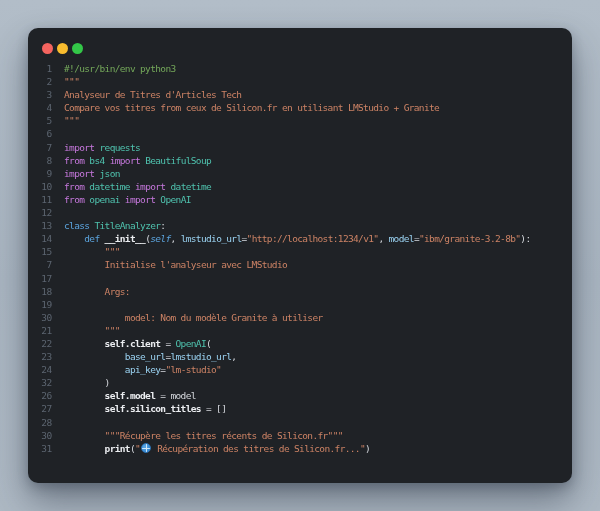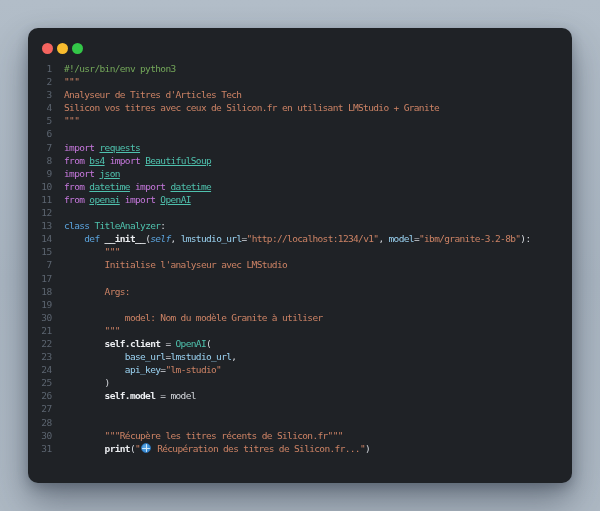--- a/index.html
+++ b/index.html
@@ -53,21 +53,21 @@
     letter-spacing: -0.3px;
     user-select: none;
   }
   .code { color: #d6d9de; }
   .tok-pln  { color: #d6d9de; }
   .tok-com  { color: #74a85a; }
   .tok-str  { color: #cd8365; }
   .tok-kw   { color: #c678dd; }
   .tok-kw2  { color: #5ba3dc; }
   .tok-cls  { color: #4fc2ae; }
-  .tok-mod  { color: #4fc2ae; text-decoration: underline; }
+  .tok-mod  { color: #4fc2ae; }
   .tok-fn   { color: #eceef1; font-weight: bold; }
   .tok-slf  { color: #5ba3dc; font-style: italic; }
   .tok-par  { color: #9bd3f2; }
   .tok-globe {
     display: inline-block;
     width: 10px; height: 10px;
     border-radius: 50%;
     vertical-align: -1.5px;
     margin: 0 1px;
     background:
@@ -83,41 +83,41 @@
 <div class="editor-window">
   <div class="titlebar">
     <span class="traffic-light tl-close"></span>
     <span class="traffic-light tl-minimize"></span>
     <span class="traffic-light tl-zoom"></span>
   </div>
   <div class="code-area" id="code-area">
       <div class="code-line"><span class="ln">1</span><span class="code"><span class="tok-com">#!/usr/bin/env python3</span></span></div>
       <div class="code-line"><span class="ln">2</span><span class="code"><span class="tok-str">"""</span></span></div>
       <div class="code-line"><span class="ln">3</span><span class="code"><span class="tok-str">Analyseur de Titres d'Articles Tech</span></span></div>
-      <div class="code-line"><span class="ln">4</span><span class="code"><span class="tok-str">Silicon vos titres avec ceux de Silicon.fr en utilisant LMStudio + Granite</span></span></div>
+      <div class="code-line"><span class="ln">4</span><span class="code"><span class="tok-str">Compare vos titres from ceux de Silicon.fr en utilisant LMStudio + Granite</span></span></div>
       <div class="code-line"><span class="ln">5</span><span class="code"><span class="tok-str">"""</span></span></div>
       <div class="code-line"><span class="ln">6</span><span class="code"></span></div>
       <div class="code-line"><span class="ln">7</span><span class="code"><span class="tok-kw">import</span><span class="tok-pln"> </span><span class="tok-mod">requests</span></span></div>
       <div class="code-line"><span class="ln">8</span><span class="code"><span class="tok-kw">from</span><span class="tok-pln"> </span><span class="tok-mod">bs4</span><span class="tok-pln"> </span><span class="tok-kw">import</span><span class="tok-pln"> </span><span class="tok-mod">BeautifulSoup</span></span></div>
       <div class="code-line"><span class="ln">9</span><span class="code"><span class="tok-kw">import</span><span class="tok-pln"> </span><span class="tok-mod">json</span></span></div>
       <div class="code-line"><span class="ln">10</span><span class="code"><span class="tok-kw">from</span><span class="tok-pln"> </span><span class="tok-mod">datetime</span><span class="tok-pln"> </span><span class="tok-kw">import</span><span class="tok-pln"> </span><span class="tok-mod">datetime</span></span></div>
       <div class="code-line"><span class="ln">11</span><span class="code"><span class="tok-kw">from</span><span class="tok-pln"> </span><span class="tok-mod">openai</span><span class="tok-pln"> </span><span class="tok-kw">import</span><span class="tok-pln"> </span><span class="tok-mod">OpenAI</span></span></div>
       <div class="code-line"><span class="ln">12</span><span class="code"></span></div>
       <div class="code-line"><span class="ln">13</span><span class="code"><span class="tok-kw2">class</span><span class="tok-pln"> </span><span class="tok-cls">TitleAnalyzer</span><span class="tok-pln">:</span></span></div>
       <div class="code-line"><span class="ln">14</span><span class="code"><span class="tok-pln">    </span><span class="tok-kw2">def</span><span class="tok-pln"> </span><span class="tok-fn">__init__</span><span class="tok-pln">(</span><span class="tok-slf">self</span><span class="tok-pln">, </span><span class="tok-par">lmstudio_url</span><span class="tok-pln">=</span><span class="tok-str">"http://localhost:1234/v1"</span><span class="tok-pln">, </span><span class="tok-par">model</span><span class="tok-pln">=</span><span class="tok-str">"ibm/granite-3.2-8b"</span><span class="tok-pln">):</span></span></div>
       <div class="code-line"><span class="ln">15</span><span class="code"><span class="tok-str">        """</span></span></div>
       <div class="code-line"><span class="ln">7</span><span class="code"><span class="tok-str">        Initialise l'analyseur avec LMStudio</span></span></div>
       <div class="code-line"><span class="ln">17</span><span class="code"></span></div>
       <div class="code-line"><span class="ln">18</span><span class="code"><span class="tok-str">        Args:</span></span></div>
       <div class="code-line"><span class="ln">19</span></div>
       <div class="code-line"><span class="ln">30</span><span class="code"><span class="tok-str">            model: Nom du modèle Granite à utiliser</span></span></div>
       <div class="code-line"><span class="ln">21</span><span class="code"><span class="tok-str">        """</span></span></div>
       <div class="code-line"><span class="ln">22</span><span class="code"><span class="tok-pln">        </span><span class="tok-fn">self.client</span><span class="tok-pln"> = </span><span class="tok-cls">OpenAI</span><span class="tok-pln">(</span></span></div>
       <div class="code-line"><span class="ln">23</span><span class="code"><span class="tok-pln">            </span><span class="tok-par">base_url</span><span class="tok-pln">=</span><span class="tok-par">lmstudio_url</span><span class="tok-pln">,</span></span></div>
       <div class="code-line"><span class="ln">24</span><span class="code"><span class="tok-pln">            </span><span class="tok-par">api_key</span><span class="tok-pln">=</span><span class="tok-str">"lm-studio"</span></span></div>
-      <div class="code-line"><span class="ln">25</span><span class="code"><span class="tok-pln">        )</span></span></div>
+      <div class="code-line"><span class="ln">32</span><span class="code"><span class="tok-pln">        )</span></span></div>
       <div class="code-line"><span class="ln">26</span><span class="code"><span class="tok-pln">        </span><span class="tok-fn">self.model</span><span class="tok-pln"> = </span><span class="tok-pln">model</span></span></div>
-      <div class="code-line"><span class="ln">27</span></div>
+      <div class="code-line"><span class="ln">27</span><span class="code"><span class="tok-pln">        </span><span class="tok-fn">self.silicon_titles</span><span class="tok-pln"> = []</span></span></div>
       <div class="code-line"><span class="ln">28</span><span class="code"></span></div>
       <div class="code-line"><span class="ln">30</span><span class="code"><span class="tok-str">        """Récupère les titres récents de Silicon.fr"""</span></span></div>
       <div class="code-line"><span class="ln">31</span><span class="code"><span class="tok-pln">        </span><span class="tok-fn">print</span><span class="tok-pln">(</span><span class="tok-str">"</span><span class="tok-globe" title="🌐"></span><span class="tok-str"> Récupération des titres de Silicon.fr..."</span><span class="tok-pln">)</span></span></div>
     </div>
 </div>
 
 </body></html>

